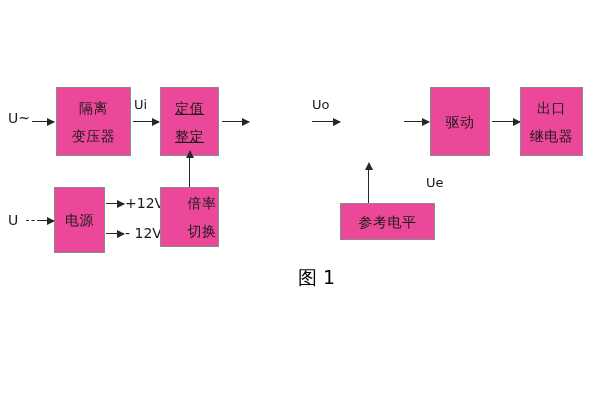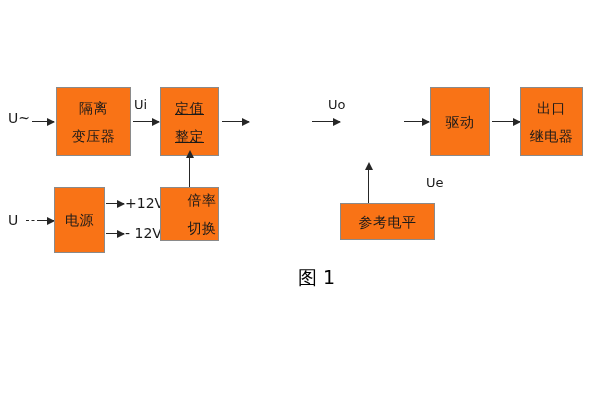--- a/index.html
+++ b/index.html
@@ -12,21 +12,21 @@
     width: 600px;
     height: 400px;
     background: #ffffff;
     font-family: "DejaVu Sans", "Liberation Sans", sans-serif;
     overflow: hidden;
   }
   .box {
     position: absolute;
     box-sizing: border-box;
     border: 1px solid #8a8a8a;
-    background: #f97316;
+    background: #ec4899;
     display: flex;
     flex-direction: column;
     align-items: center;
     justify-content: center;
     color: #1a1a1a;
   }
   .box .line {
     font-size: 14px;
     line-height: 1.0;
     letter-spacing: 0.5px;
@@ -113,21 +113,21 @@
   <div class="harrow" style="left:133px; top:121px; width:26px;"></div>
 
   <div class="box" style="left:160px; top:87px; width:59px; height:69px;text-decoration:underline;">
     <div class="line">定值</div>
     <div class="line">整定</div>
   </div>
 
   <div class="harrow" style="left:222px; top:121px; width:27px;"></div>
 
 
-  <div class="lbl" style="left:328px; top:98px;">Uo</div>
+  <div class="lbl" style="left:312px; top:98px;">Uo</div>
   <div class="harrow" style="left:312px; top:121px; width:28px;"></div>
 
 
   <div class="harrow" style="left:404px; top:121px; width:25px;"></div>
 
   <div class="box single" style="left:430px; top:87px; width:60px; height:69px;">
     <div class="line">驱动</div>
   </div>
 
   <div class="harrow" style="left:492px; top:121px; width:28px;"></div>
@@ -145,21 +145,21 @@
   <div class="box single" style="left:54px; top:187px; width:51px; height:66px;">
     <div class="line">电源</div>
   </div>
 
   <div class="harrow" style="left:106px; top:203px; width:18px;"></div>
   <div class="lbl big" style="left:125px; top:196px;">+12V</div>
 
   <div class="harrow" style="left:106px; top:233px; width:18px;"></div>
   <div class="lbl big" style="left:125px; top:226px;">- 12V</div>
 
-  <div class="box" style="left:160px; top:187px; width:59px; height:54px;padding-left:25px;">
+  <div class="box" style="left:160px; top:187px; width:59px; height:60px;padding-left:25px;">
     <div class="line">倍率</div>
     <div class="line">切换</div>
   </div>
 
   <div class="varrow" style="left:189px; top:158px; height:29px;"></div>
 
   <div class="box single" style="left:340px; top:203px; width:95px; height:37px;">
     <div class="line">参考电平</div>
   </div>
 

